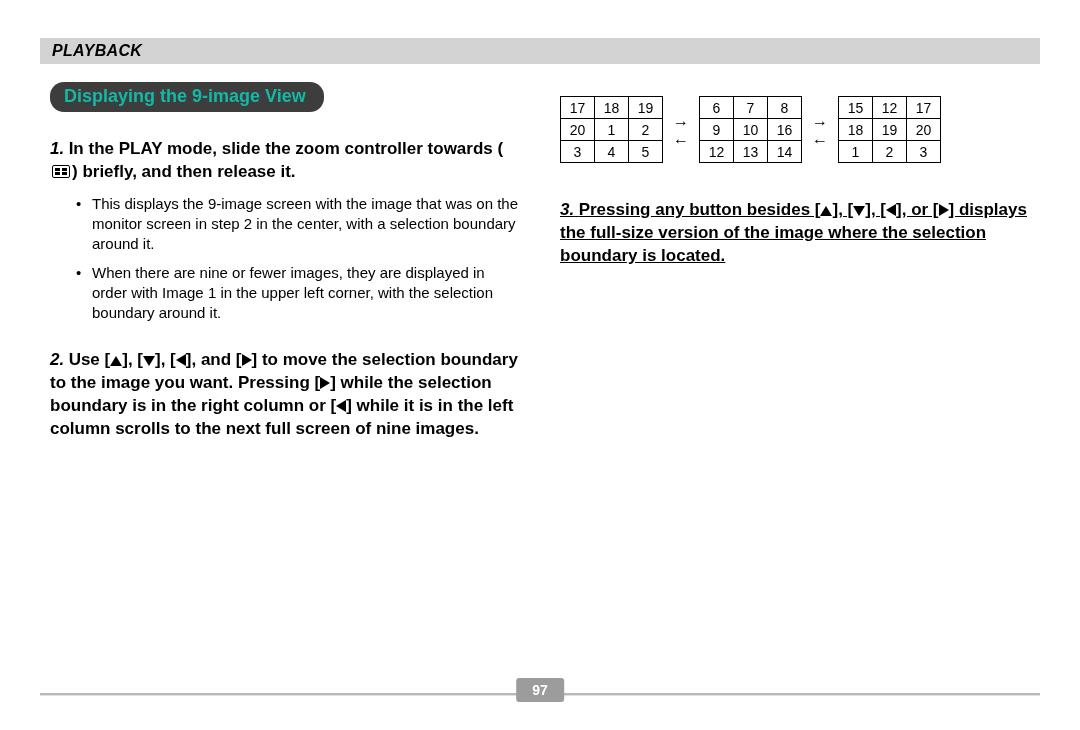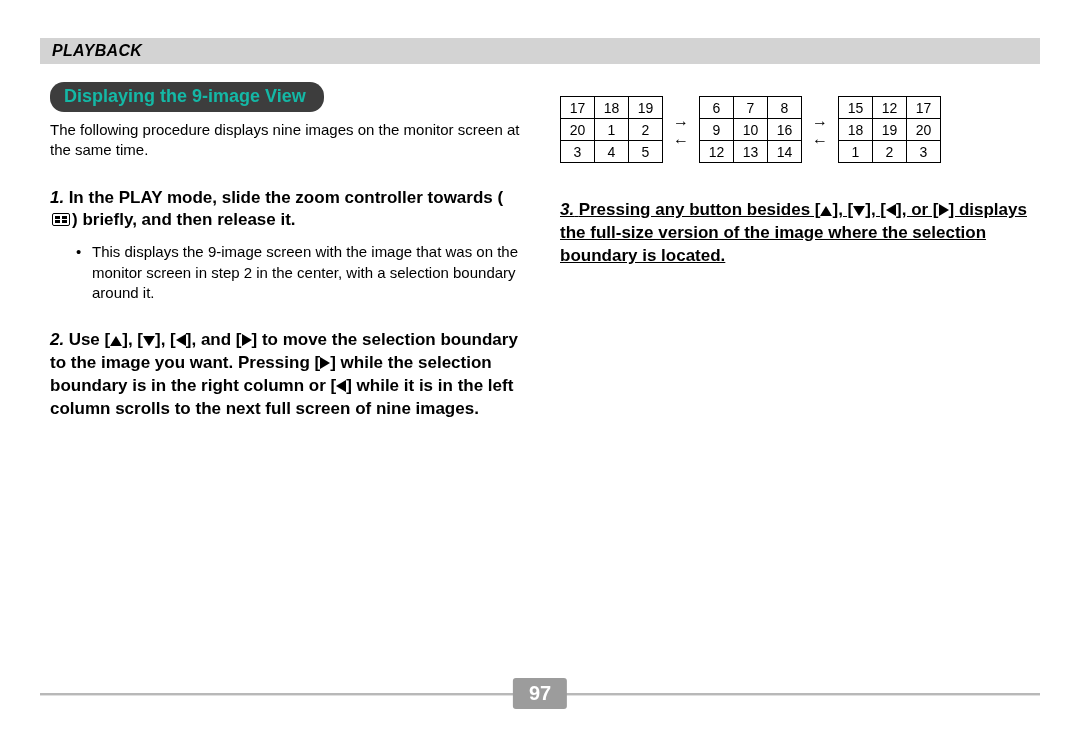--- a/index.html
+++ b/index.html
@@ -27,44 +27,44 @@
   .tri.right{ border-top: 6px solid transparent; border-bottom: 6px solid transparent; border-left: 10px solid #000; }
   .example { font-size: 15px; line-height: 1.35; }
   .grids { display: flex; align-items: center; gap: 10px; margin-top: 14px; }
   .grid3 { border-collapse: collapse; }
   .grid3 td { border: 1px solid #000000; width: 34px; height: 22px; text-align: center; font-size: 14px; }
   .arrows { display: flex; flex-direction: column; gap: 2px; align-items: center; font-size: 16px; line-height: 1; }
   .step3 { margin-top: 36px; text-decoration: underline; }
   .footer { position: absolute; left: 40px; right: 40px; bottom: 18px; height: 34px; }
   .footer .bar { position: absolute; left: 0; right: 0; top: 15px; height: 2px; background: #b8b8b8; }
   .footer .bar2 { position: absolute; left: 0; right: 0; top: 17px; height: 1px; background: #e0e0e0; }
-  .footer .badge { position: absolute; left: 50%; top: 0; transform: translateX(-50%); background: #9c9c9c; color: #fff; font-weight: bold; font-size: 20px; padding: 4px 16px; border-radius: 3px; }
+  .footer .badge { position: absolute; left: 50%; top: 0; transform: translateX(-50%); background: #9c9c9c; color: #fff; font-weight: bold; font-size: 14px; padding: 4px 16px; border-radius: 3px; }
 </style>
 </head>
 <body>
 
 <div class="page">
 
   <div class="header-bar">
     <div class="header-label">PLAYBACK</div>
   </div>
 
   <div class="columns">
 
     <div class="col">
       <div class="pill">Displaying the 9-image View</div>
-      <p class="intro">The following procedure displays nine images on the monitor screen at the same time.</p>
 
       <div class="step">
         <span class="step-num">1.</span>
         <span class="step-body">
           <span>In the PLAY mode, slide the zoom controller towards (</span><span class="zoom-icon"></span><span>) briefly, and then release it.</span>
         </span>
         <ul class="bullets">
           <li>This displays the 9-image screen with the image that was on the monitor screen in step 2 in the center, with a selection boundary around it.</li>
+          <li>When there are nine or fewer images, they are displayed in order with Image 1 in the upper left corner, with the selection boundary around it.</li>
         </ul>
       </div>
 
       <div class="step">
         <span class="step-num">2.</span>
         <span class="step-body">
           <span>Use [</span><span class="tri up"></span><span>], [</span><span class="tri down"></span><span>], [</span><span class="tri left"></span><span>], and [</span><span class="tri right"></span><span>] to move the selection boundary to the image you want. Pressing [</span><span class="tri right"></span><span>] while the selection boundary is in the right column or [</span><span class="tri left"></span><span>] while it is in the left column scrolls to the next full screen of nine images.</span>
         </span>
       </div>
     </div>

